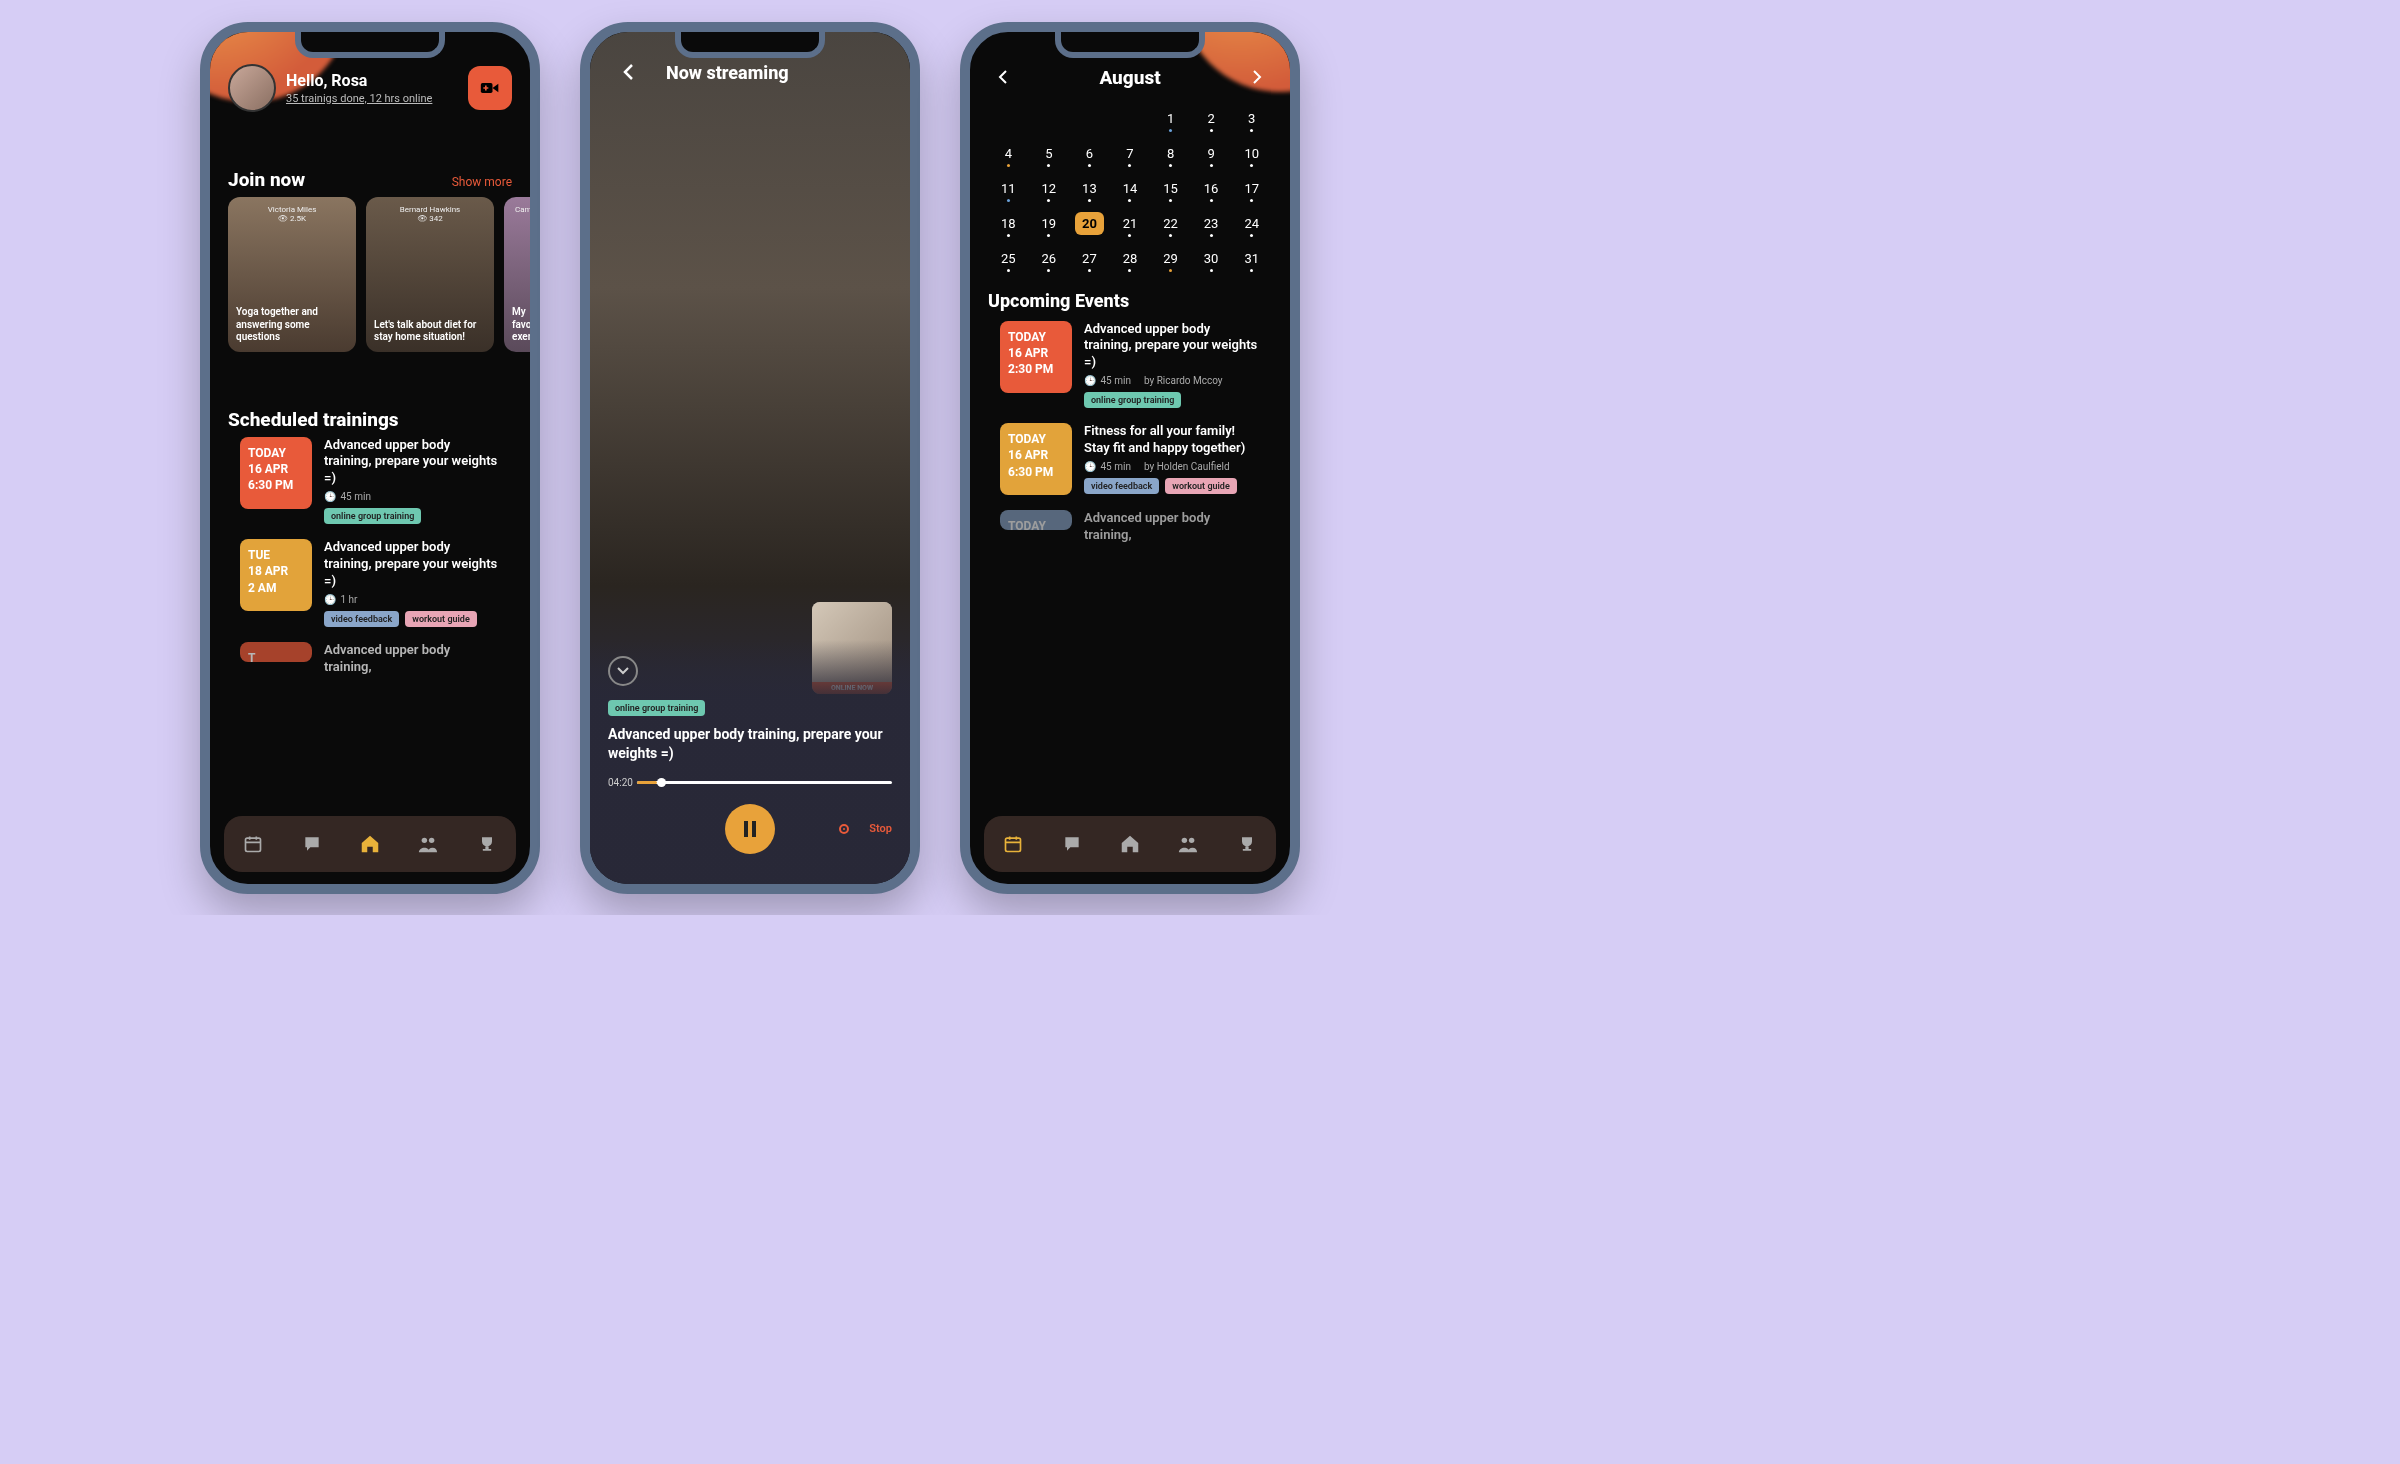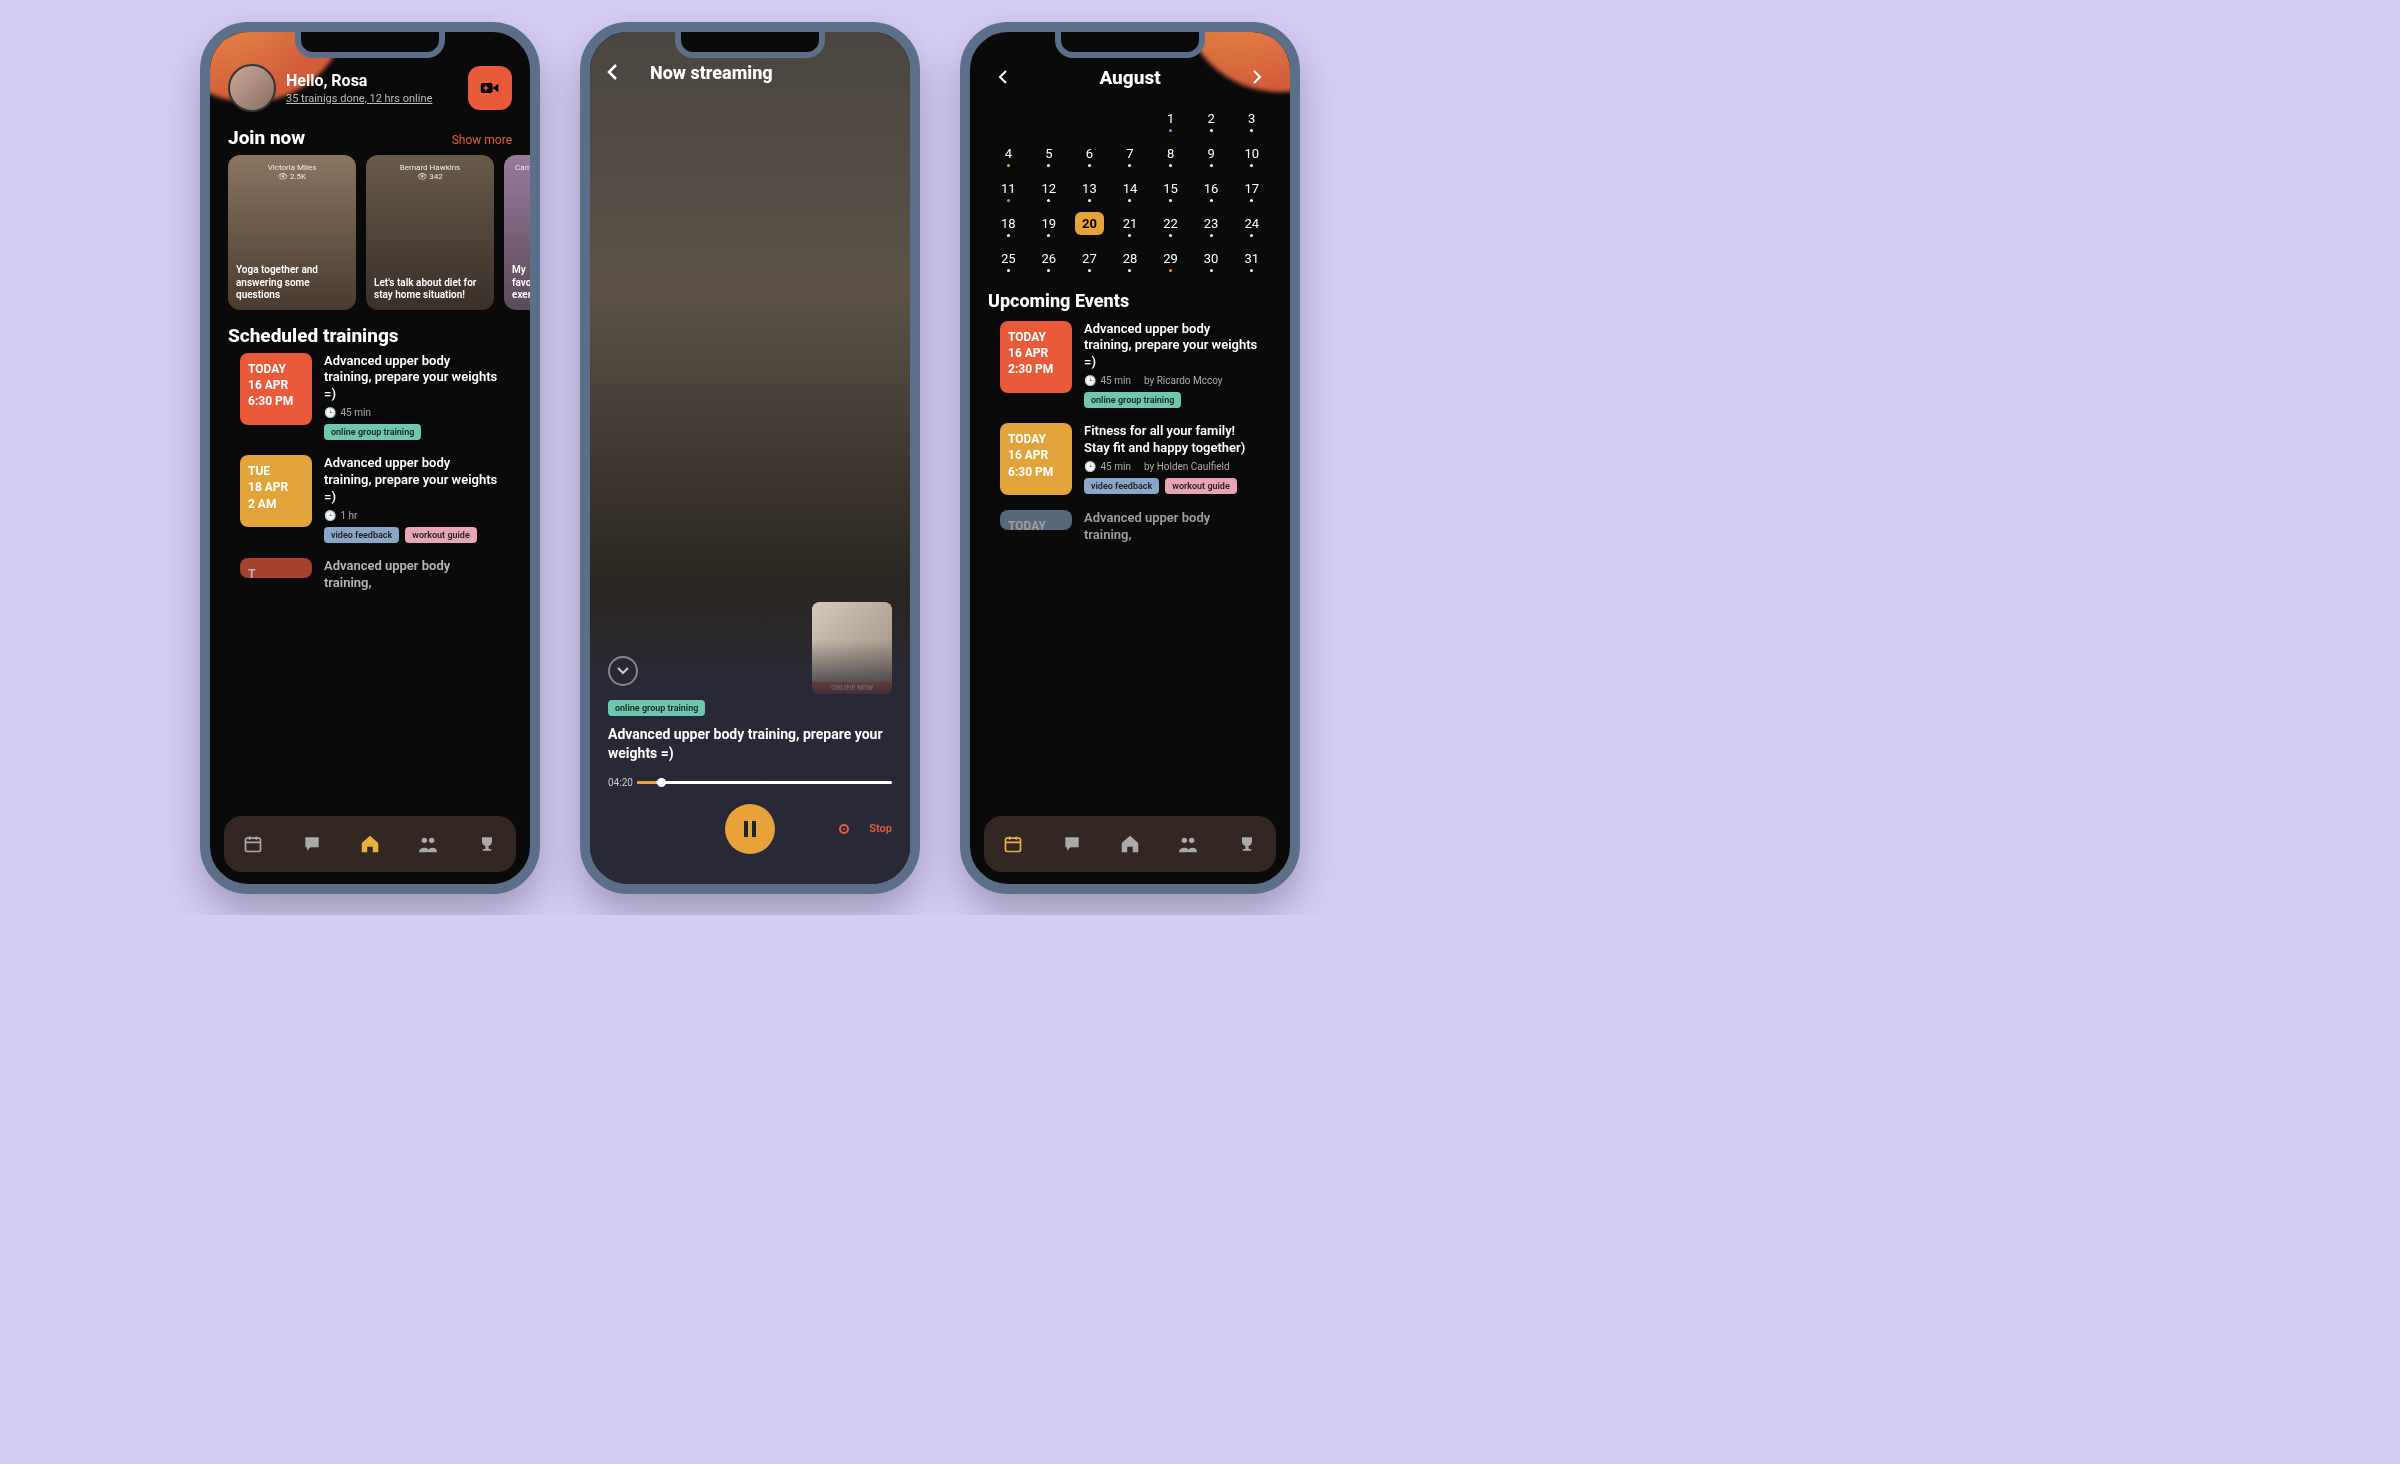--- a/index.html
+++ b/index.html
@@ -48,21 +48,21 @@
     filter: blur(2px);
   }
 
   
   .header1 { padding: 32px 18px 0 18px; display: flex; align-items: center; gap: 10px; position: relative; z-index: 2; }
   .avatar { width: 48px; height: 48px; border-radius: 50%; background: linear-gradient(135deg, #c9a89a, #8a6f62); border: 2px solid #333; }
   .hello { font-weight: 700; font-size: 16px; }
   .substat { font-size: 11px; color: #bbb; margin-top: 2px; text-decoration: underline; }
   .vidbtn { margin-left: auto; width: 44px; height: 44px; background: #e85a3a; border-radius: 12px; display: flex; align-items: center; justify-content: center; }
   .section-row { display: flex; justify-content: space-between; align-items: baseline; padding: 14px 18px 6px 18px; }
-  .section-title { font-size: 19px; font-weight: 800; }
+  .section-title { font-size: 19px; font-weight: 800; margin-top: 42px; }
   .showmore { color: #e85a3a; font-size: 12px; }
   .cards { display: flex; gap: 10px; padding: 0 0 0 18px; overflow: hidden; }
   .card {
     width: 128px; height: 155px; border-radius: 12px;
     background: linear-gradient(180deg, #7a6a56 0%, #3d3530 60%);
     position: relative; padding: 8px; display: flex; flex-direction: column; justify-content: space-between;
     flex-shrink: 0;
   }
   .card .top { font-size: 8px; color: #eee; text-align: center; }
   .card .bottom { font-size: 10px; font-weight: 600; line-height: 1.25; }
@@ -89,21 +89,21 @@
     border-radius: 18px;
     display: flex;
     align-items: center;
     justify-content: space-around;
     z-index: 30;
   }
   .tab { color: #aaa; width: 22px; height: 22px; display: flex; align-items: center; justify-content: center; }
   .tab.active { color: #e8b23a; }
 
   
-  .p2head { position: absolute; top: 30px; left: 0; right: 12px; display: flex; align-items: center; gap: 12px; padding: 0 16px; z-index: 5; }
+  .p2head { position: absolute; top: 30px; left: 0; right: 12px; display: flex; align-items: center; gap: 12px; padding: 0 32px; z-index: 5; }
   .p2title { font-size: 18px; font-weight: 800; margin-left: 20px; }
   .videobg {
     position: absolute; inset: 0;
     background: linear-gradient(180deg, #4a4540 0%, #5c5248 30%, #2a2520 65%, #2a2a3a 80%);
   }
   .overlay2 {
     position: absolute; bottom: 0; left: 0; right: 0;
     background: linear-gradient(180deg, rgba(40,40,55,0) 0%, rgba(40,40,55,0.95) 25%);
     padding: 16px 18px 30px 18px;
   }

